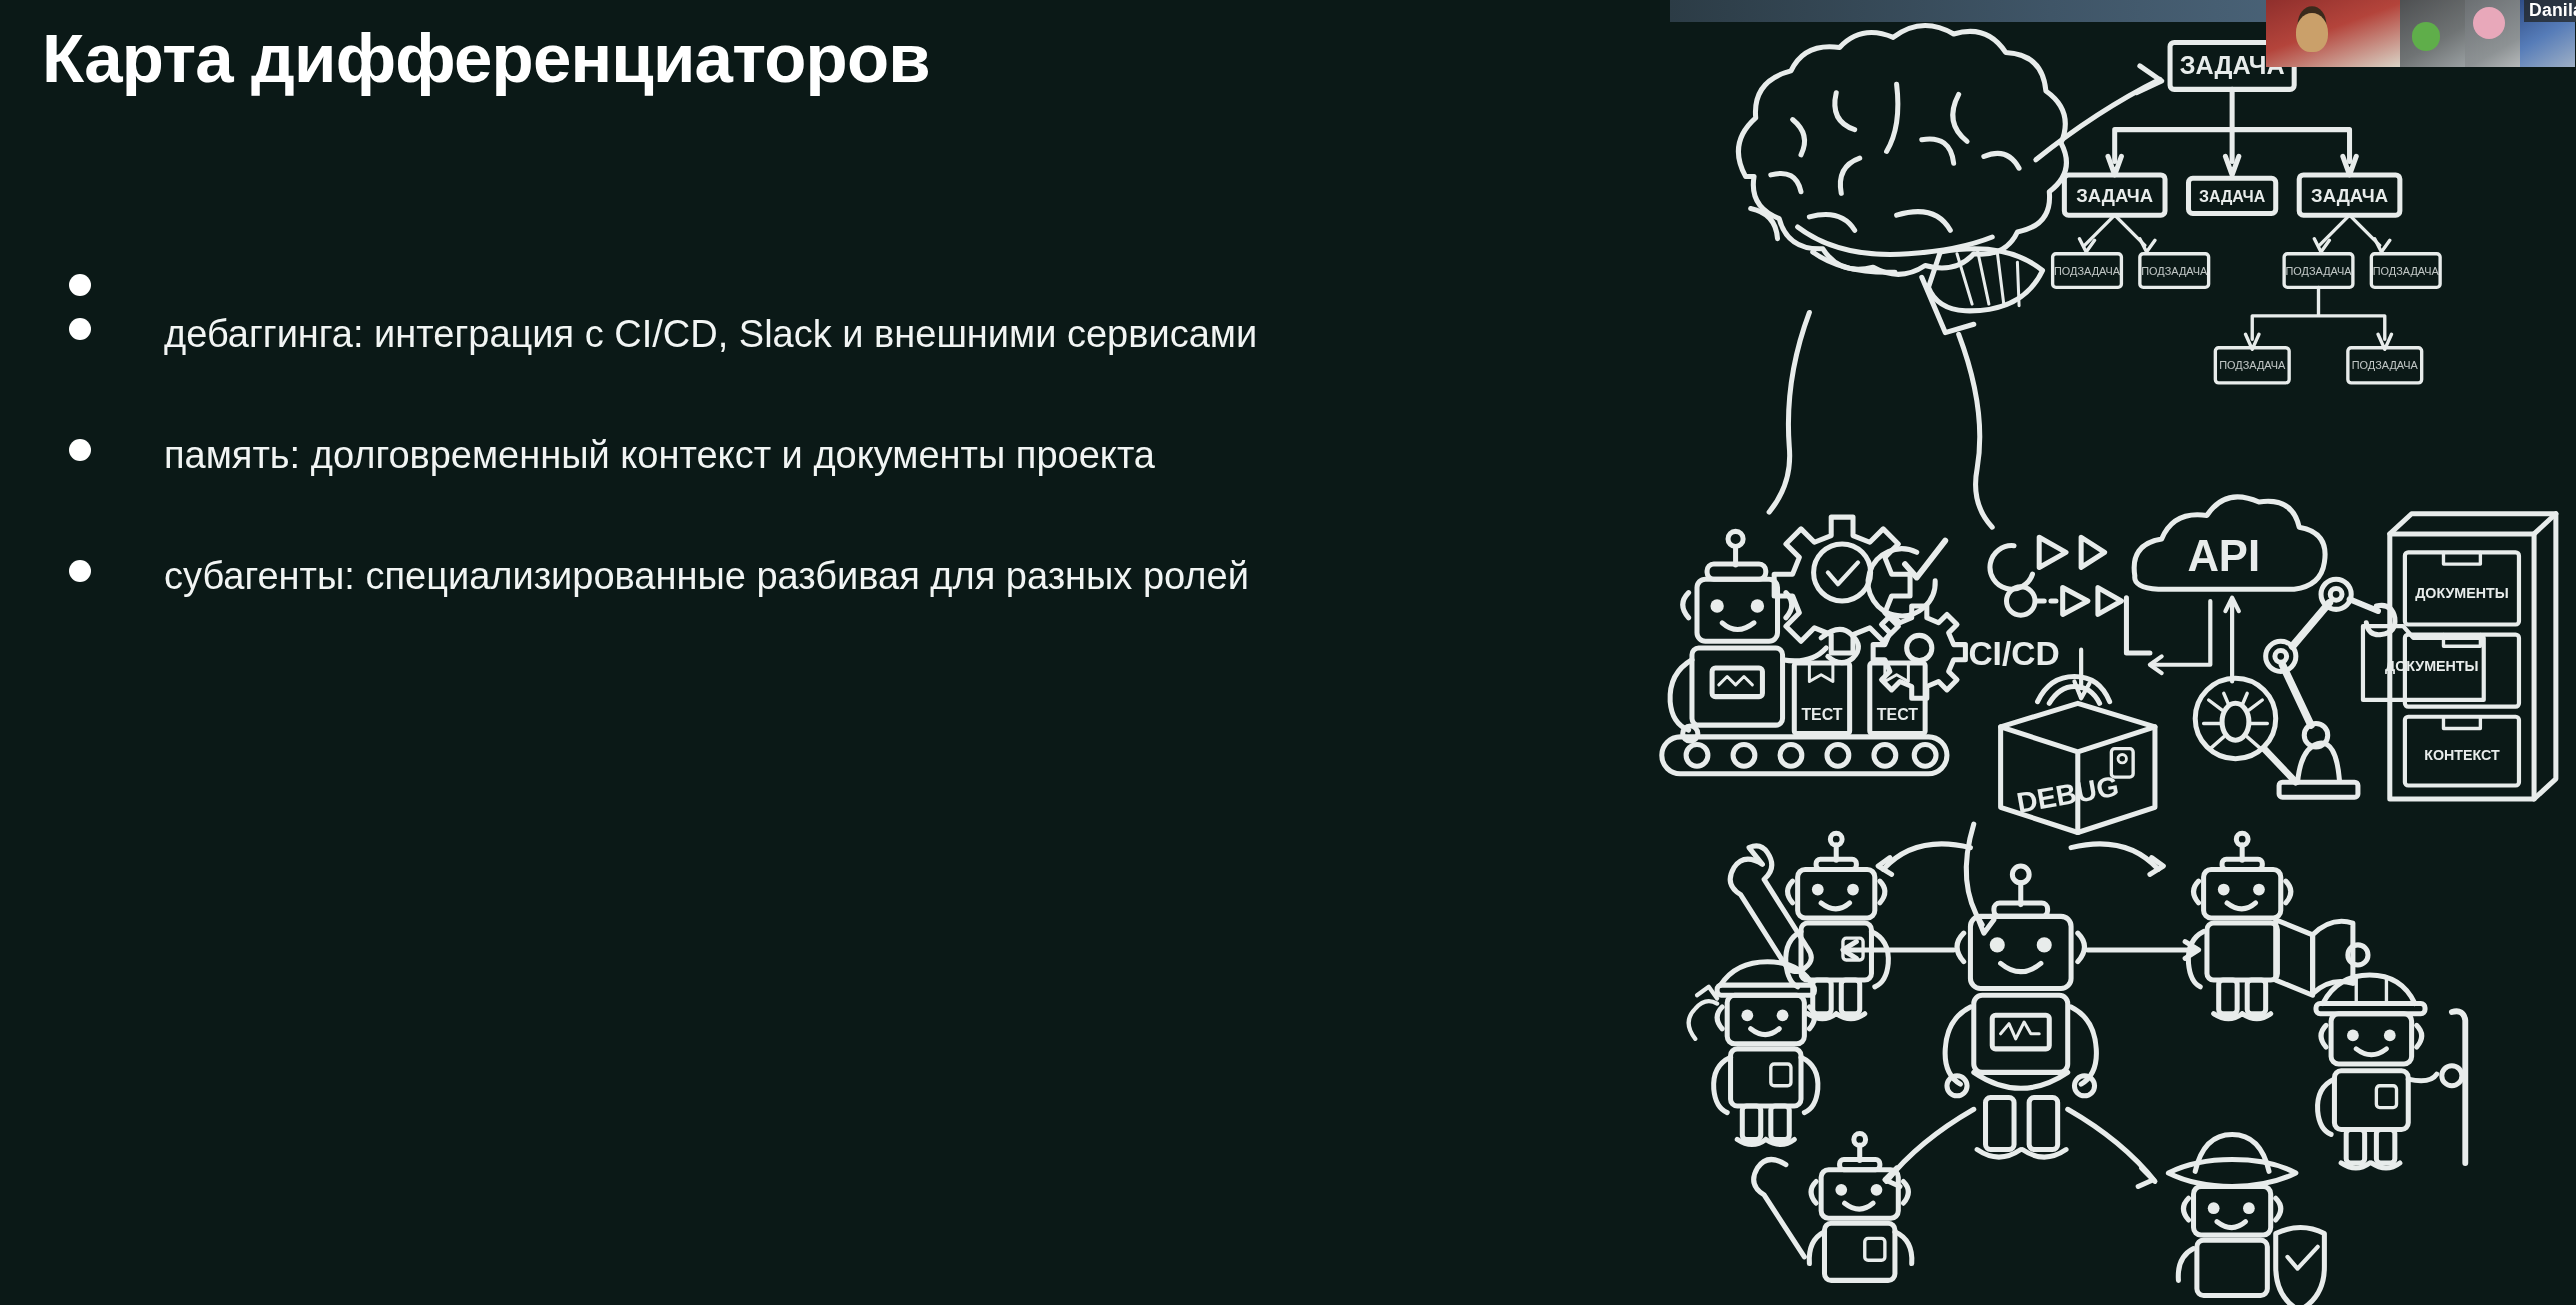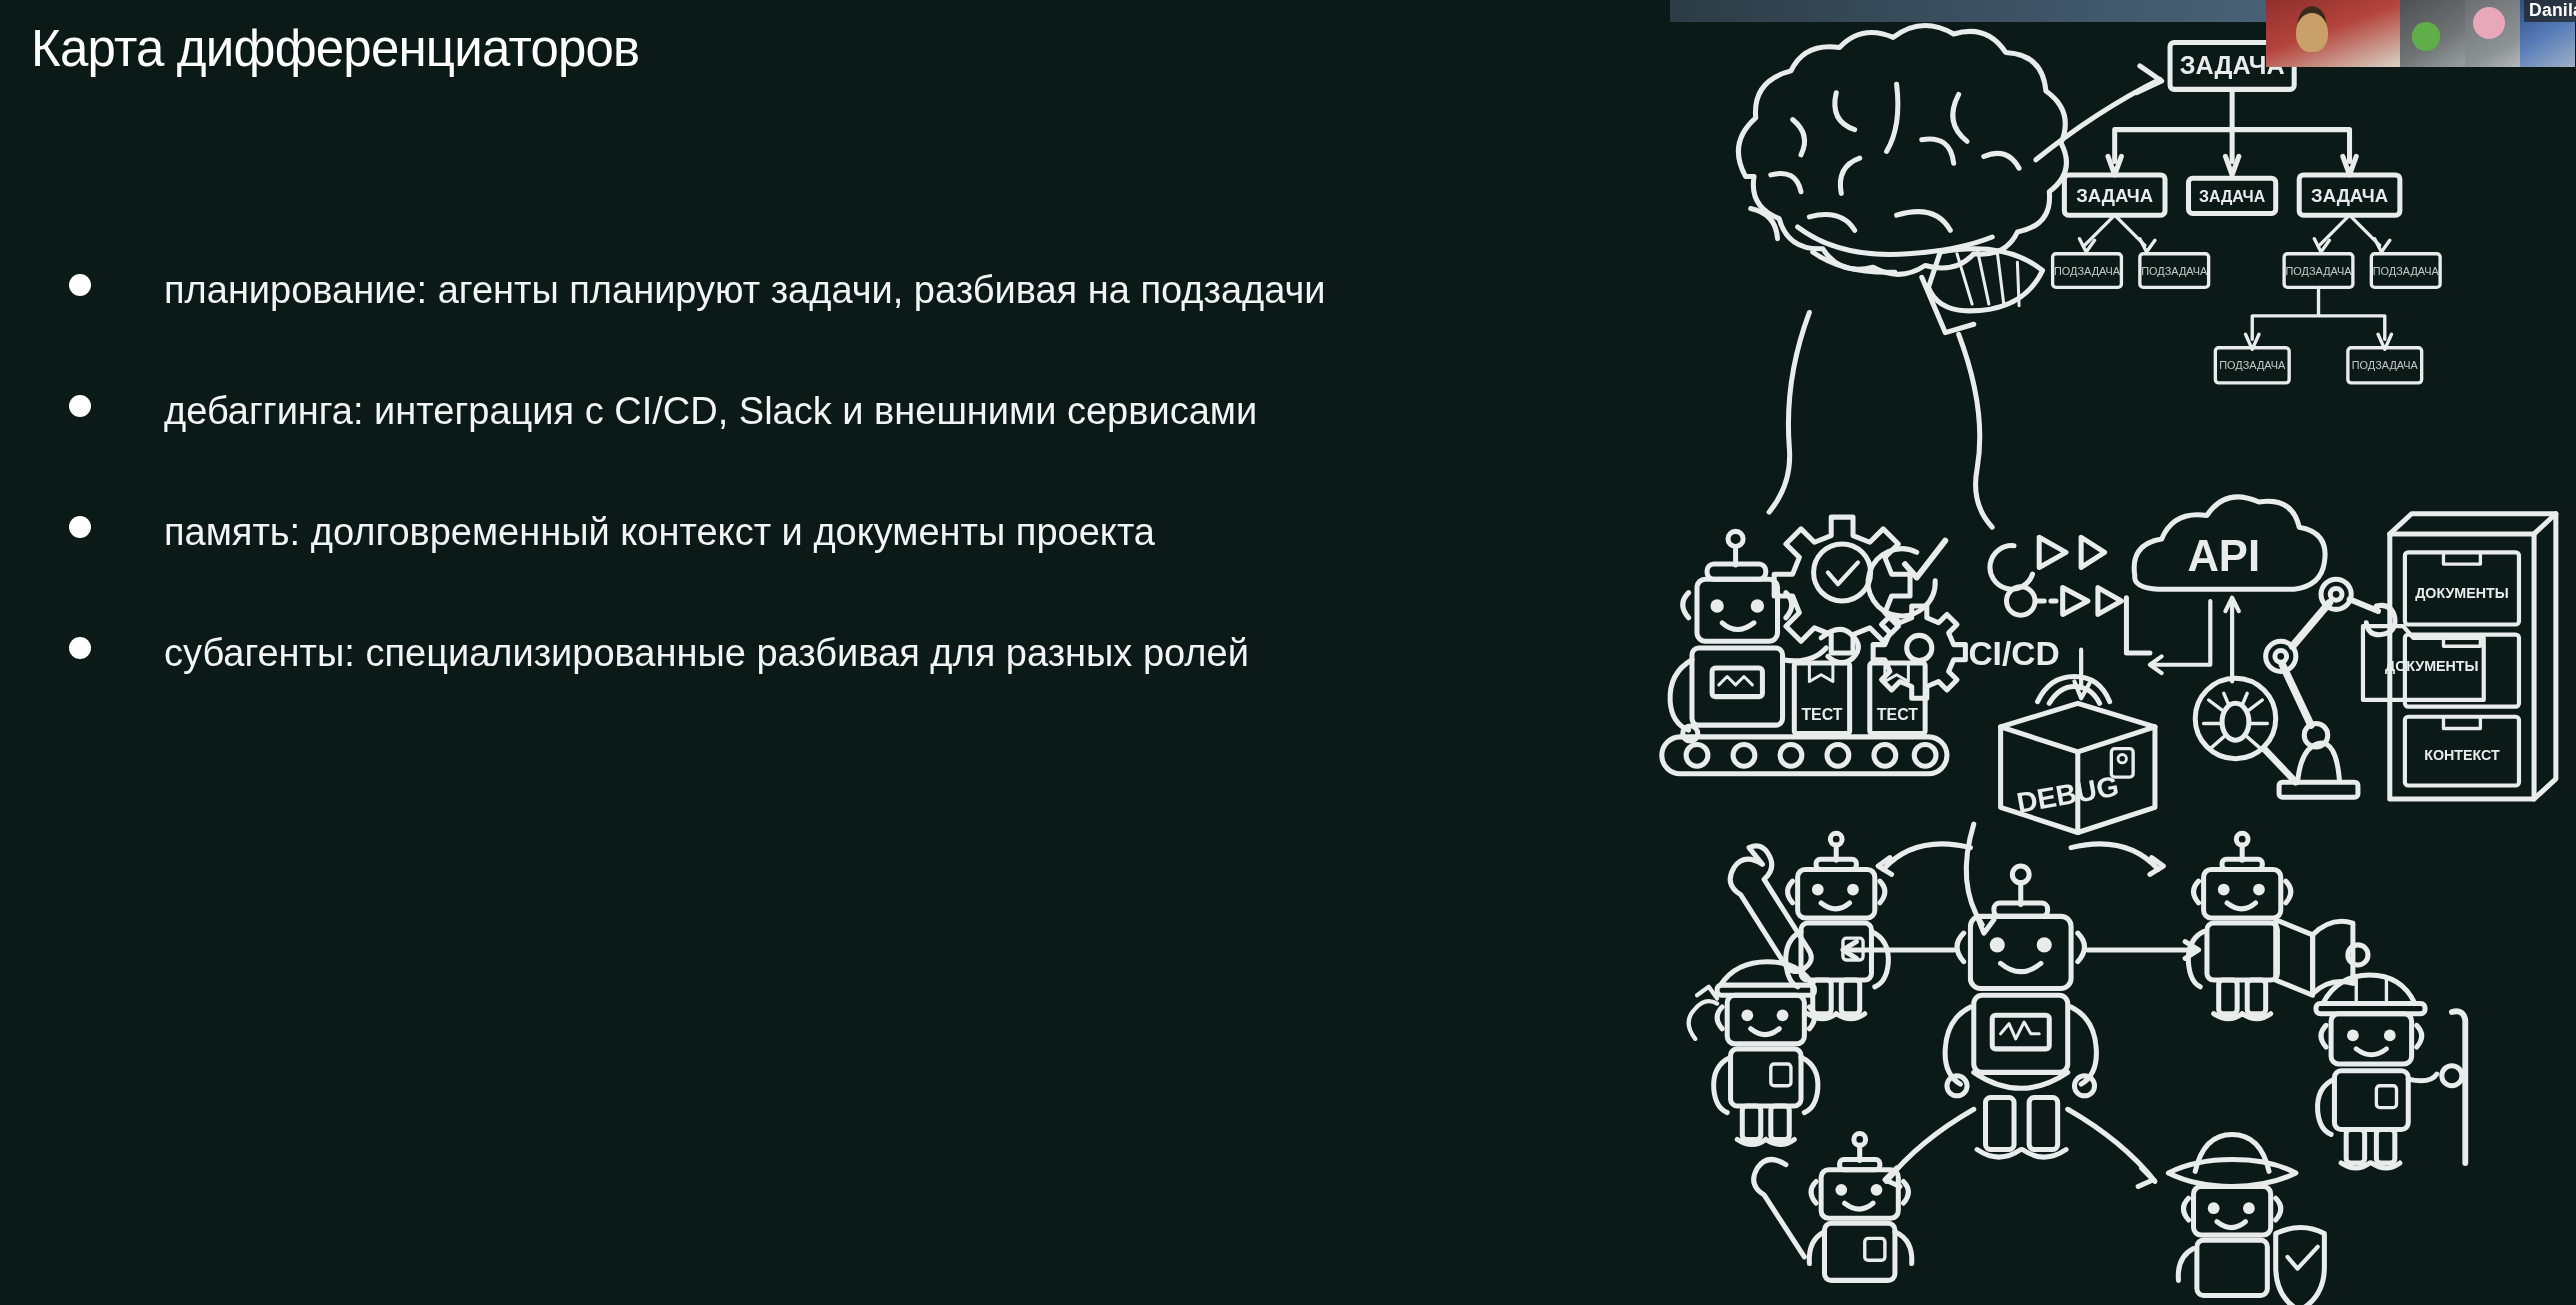--- a/index.html
+++ b/index.html
@@ -11,23 +11,23 @@
   }
   #stage {
     position:relative;
     width:2576px; height:1306px;
     background:#0b1917;
   }
 
   
   #slide-title {
     position:absolute;
-    left:31px; top:18.5px;
-    font-size:51px;
-    font-weight:normal;
+    left:42px; top:18.5px;
+    font-size:69px;
+    font-weight:bold;
     color:#ffffff;
     letter-spacing:-0.8px;
     white-space:nowrap;
   }
   #bullet-list {
     position:absolute;
     left:0px; top:252px;
     width:1645px;
   }
   .bullet-row {
@@ -118,21 +118,20 @@
 <body>
 
 <div id="stage">
 
   <div id="slide-title">Карта дифференциаторов</div>
 
   <div id="bullet-list">
 
     <div class="bullet-row">
       <span class="bullet-dot"></span>
-      <div class="bullet-text">планирование: агенты планируют задачи, разбивая на подзадачи</div>
     </div>
 
 
     <div class="bullet-row">
       <span class="bullet-dot"></span>
       <div class="bullet-text">дебаггинга: интеграция с CI/CD, Slack и внешними сервисами</div>
     </div>
 
     <div class="bullet-row">
       <span class="bullet-dot"></span>

